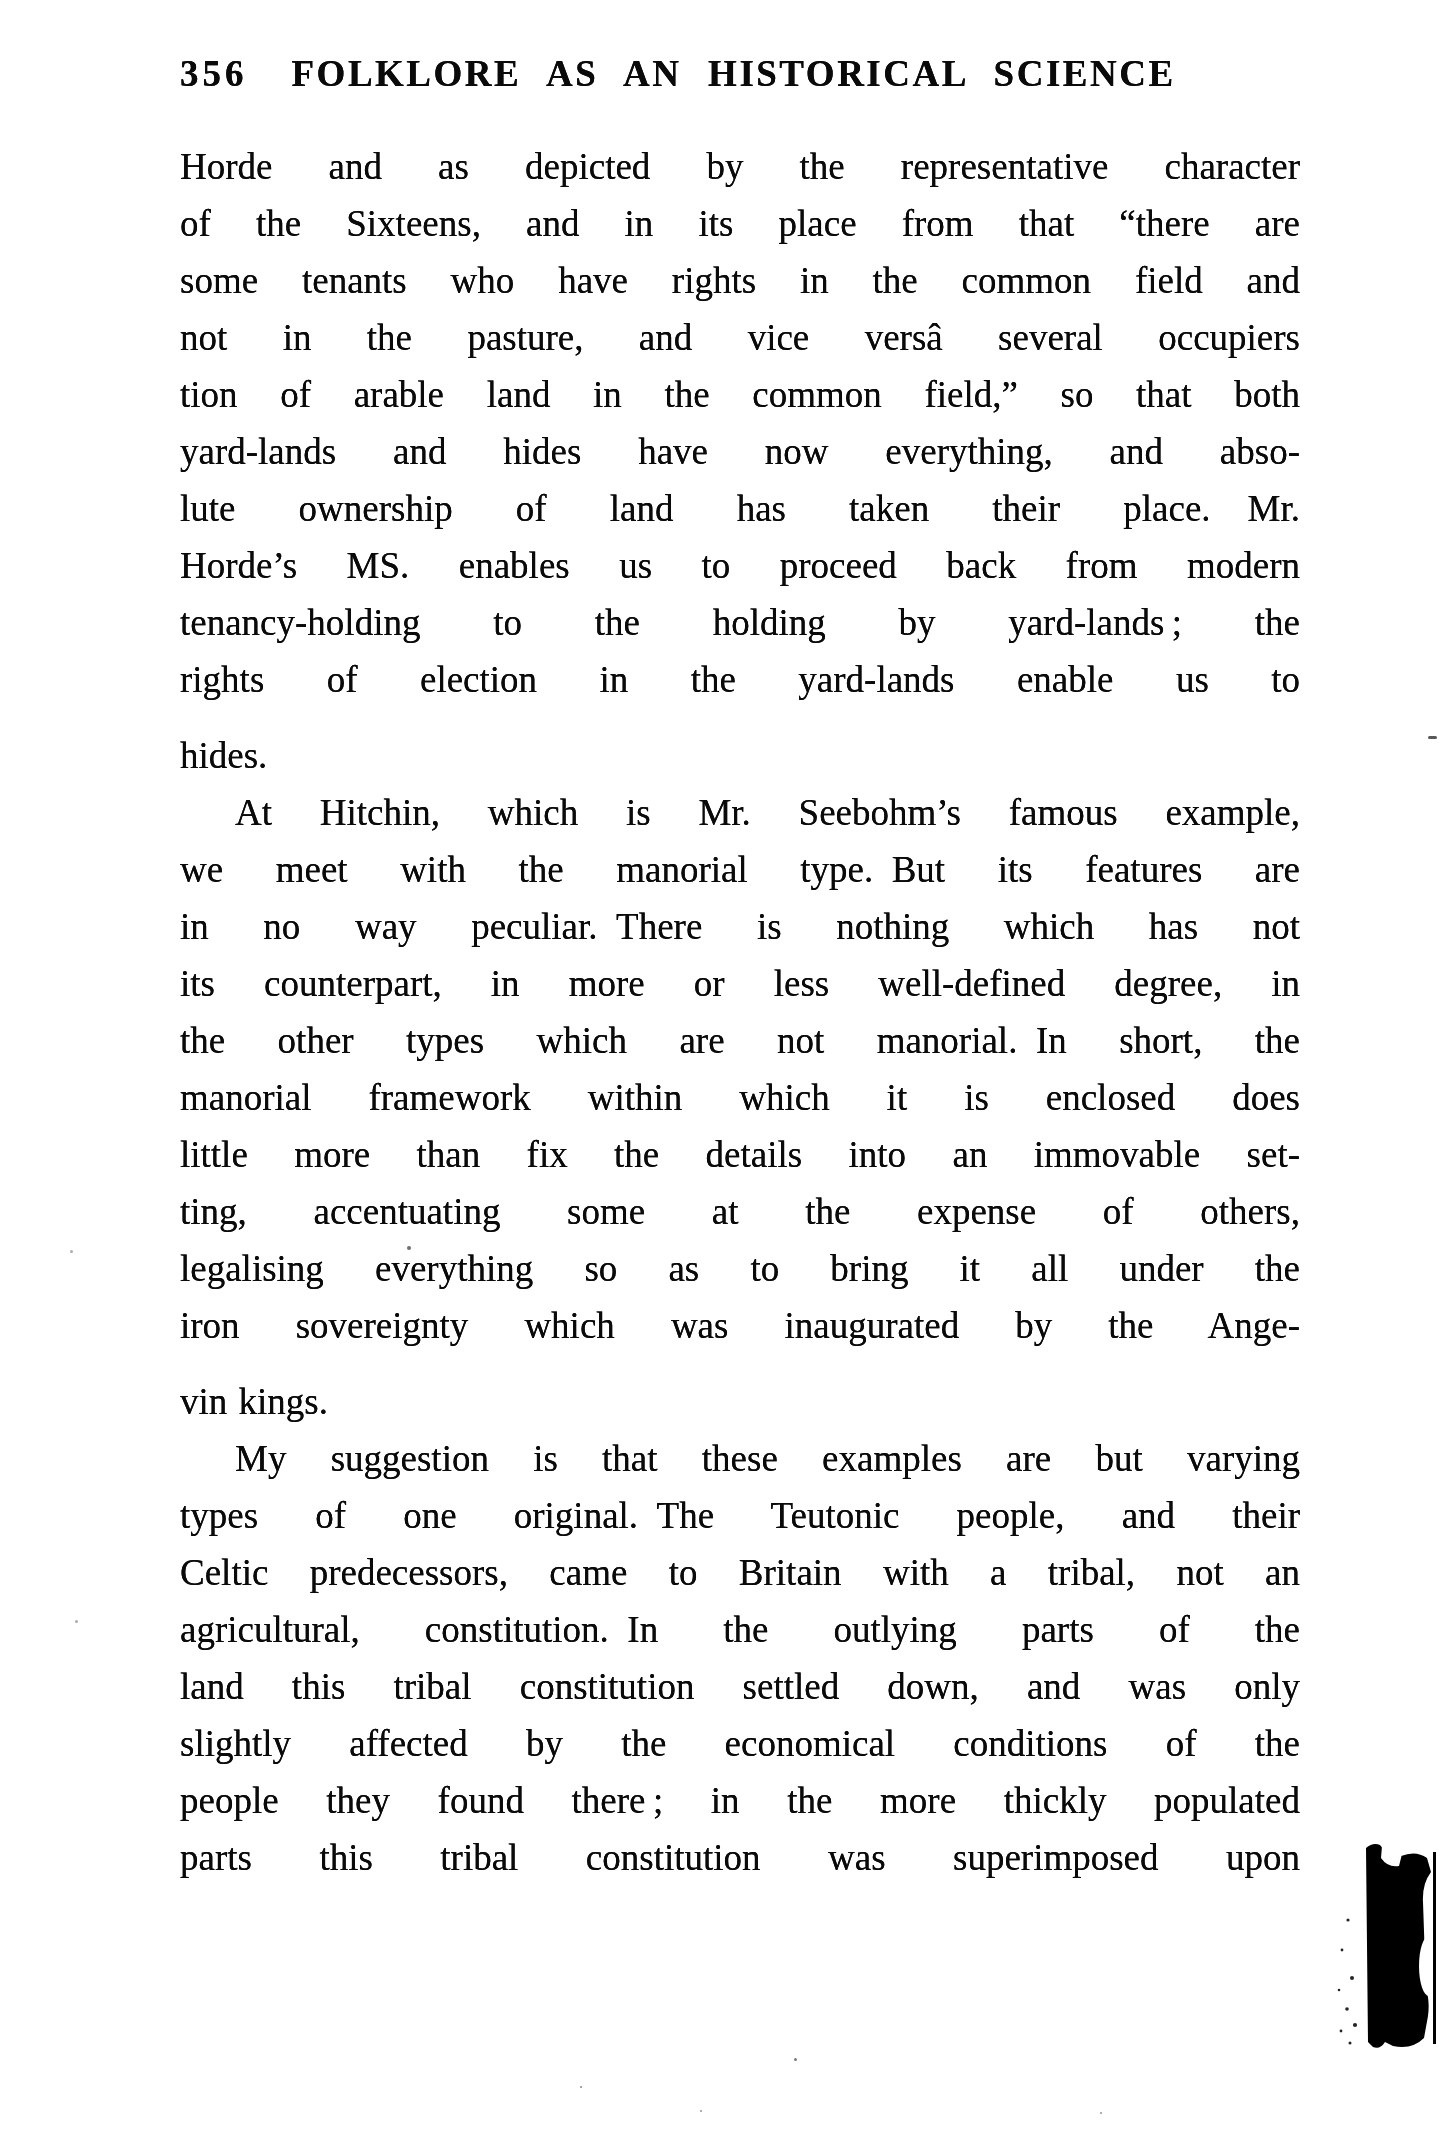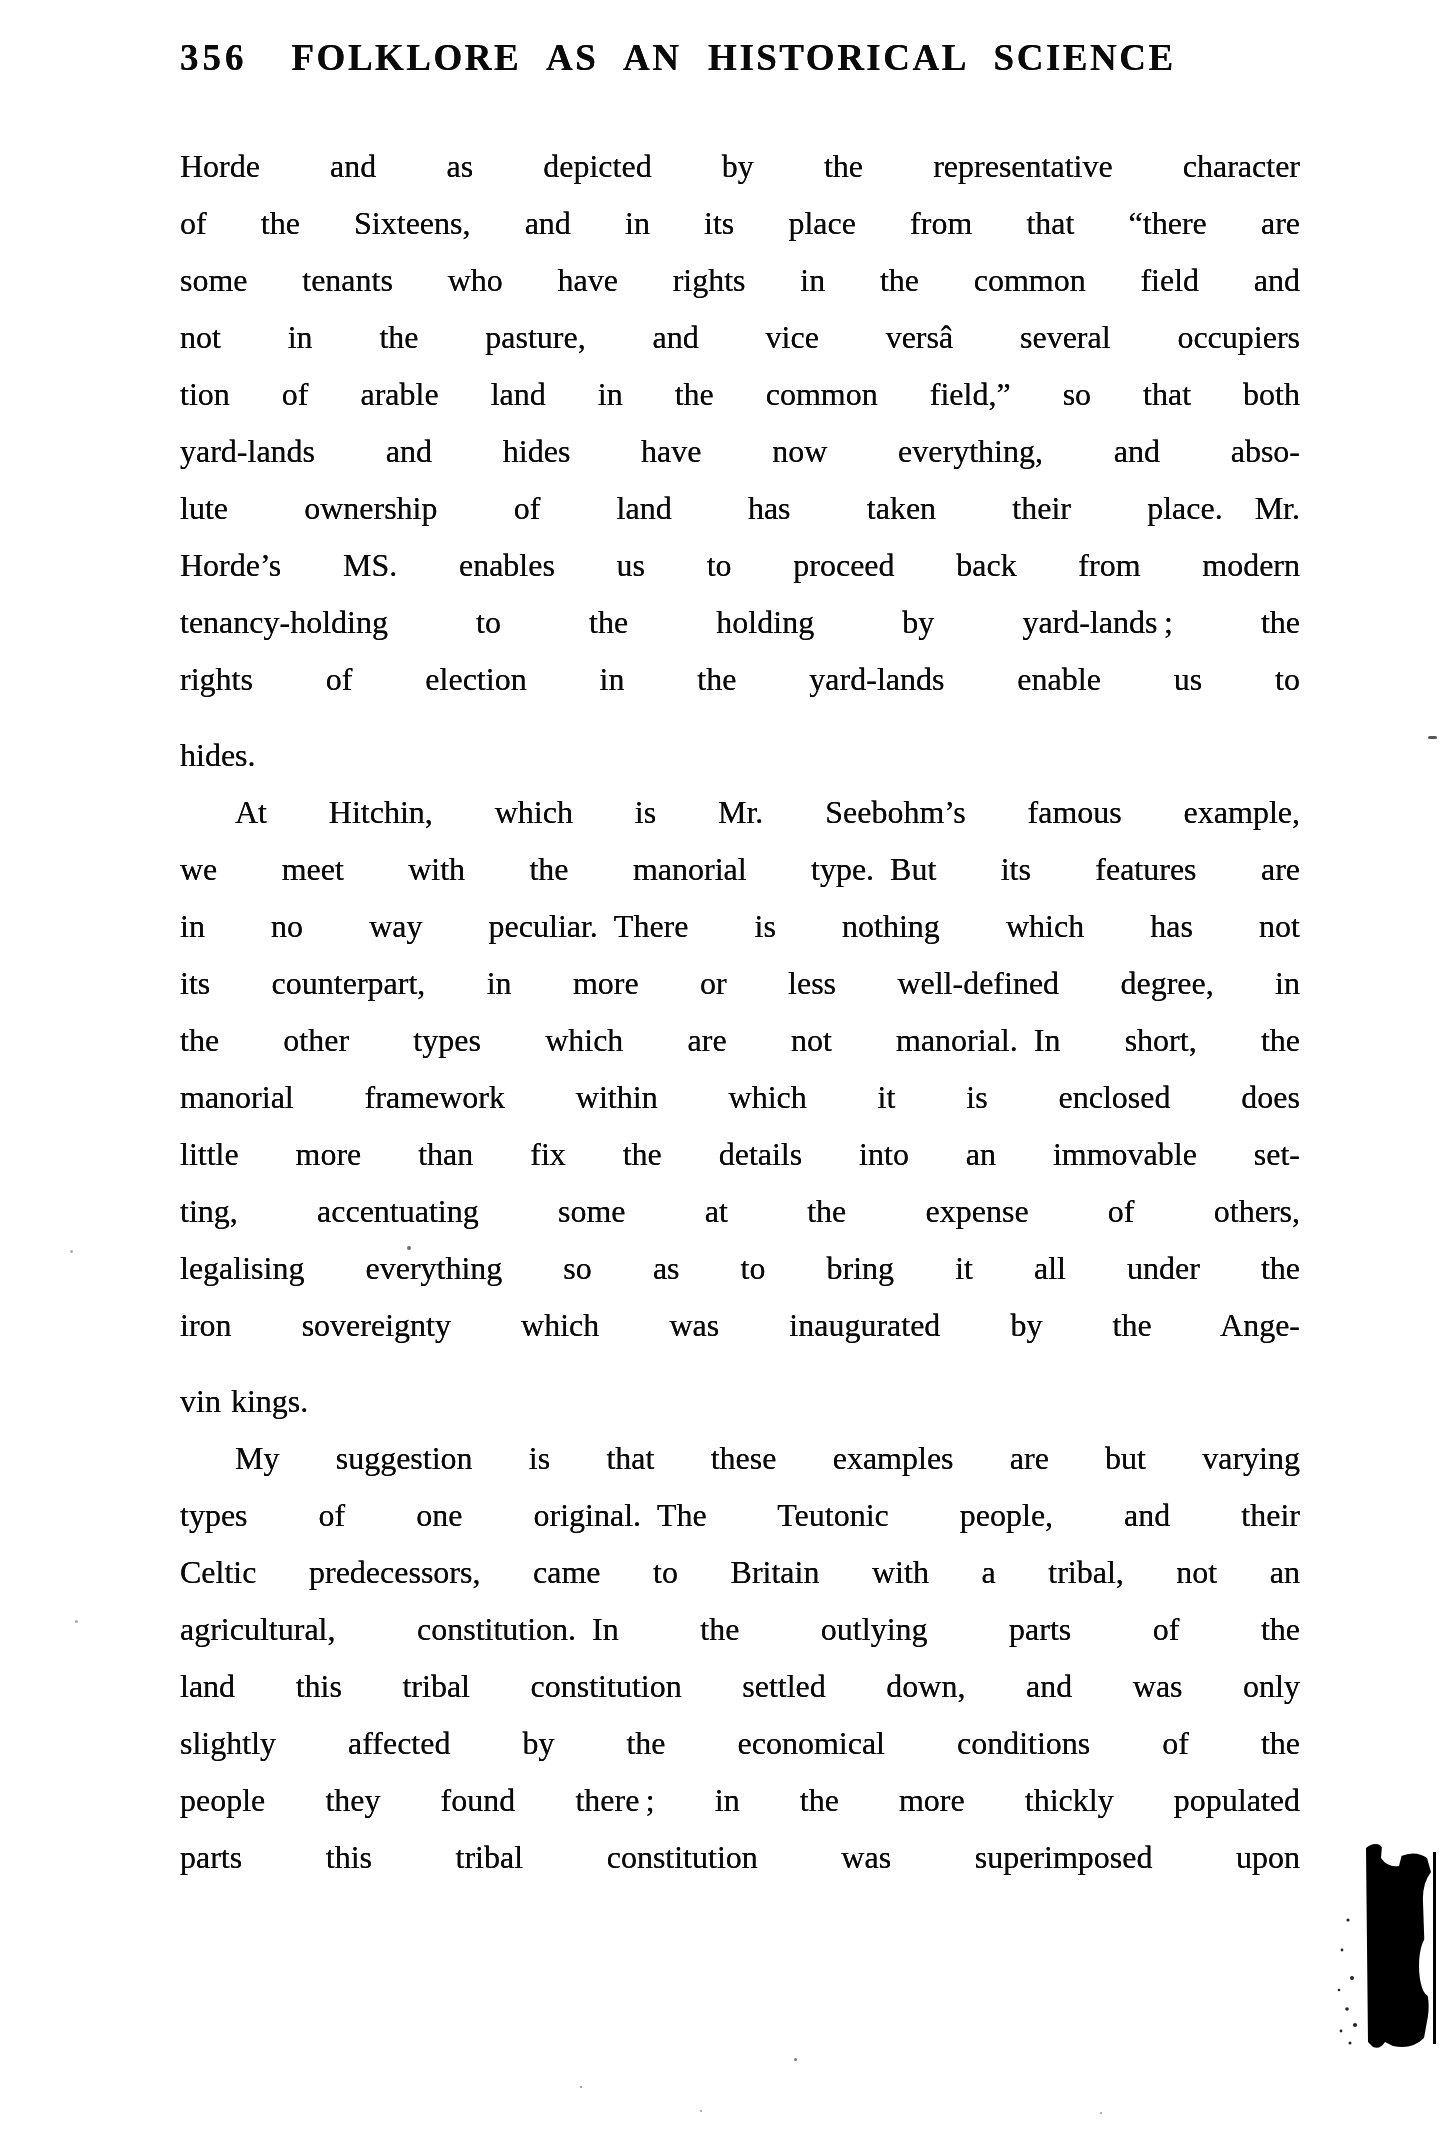--- a/index.html
+++ b/index.html
@@ -5,31 +5,31 @@
   html,body{margin:0;padding:0;}
   body{
     width:1440px;height:2142px;
     background:#ffffff;
     position:relative;
     overflow:hidden;
     font-family:"Liberation Serif","DejaVu Serif",serif;
     color:#0a0a0a;
   }
   .page-header{
-    position:absolute;left:180px;top:36px;width:1040px;
+    position:absolute;left:180px;top:52px;width:1040px;
     display:flex;align-items:baseline;
     font-size:37px;font-weight:700;
     white-space:nowrap;
     text-shadow:0 0 0.5px currentColor;
   }
   .page-number{letter-spacing:4px;margin-right:44px;}
   .header-title{letter-spacing:2.5px;word-spacing:15px;}
   .text-block{
     position:absolute;left:180px;top:138px;width:1120px;
-    font-size:32px;line-height:57px;
+    font-size:37px;line-height:57px;
     text-shadow:0 0 0.55px currentColor;
     word-spacing:2px;
   }
   .paragraph{margin:0;}
   .line{
     height:57px;
     text-align:justify;
     -moz-text-align-last:justify;
     text-align-last:justify;
     white-space:normal;

